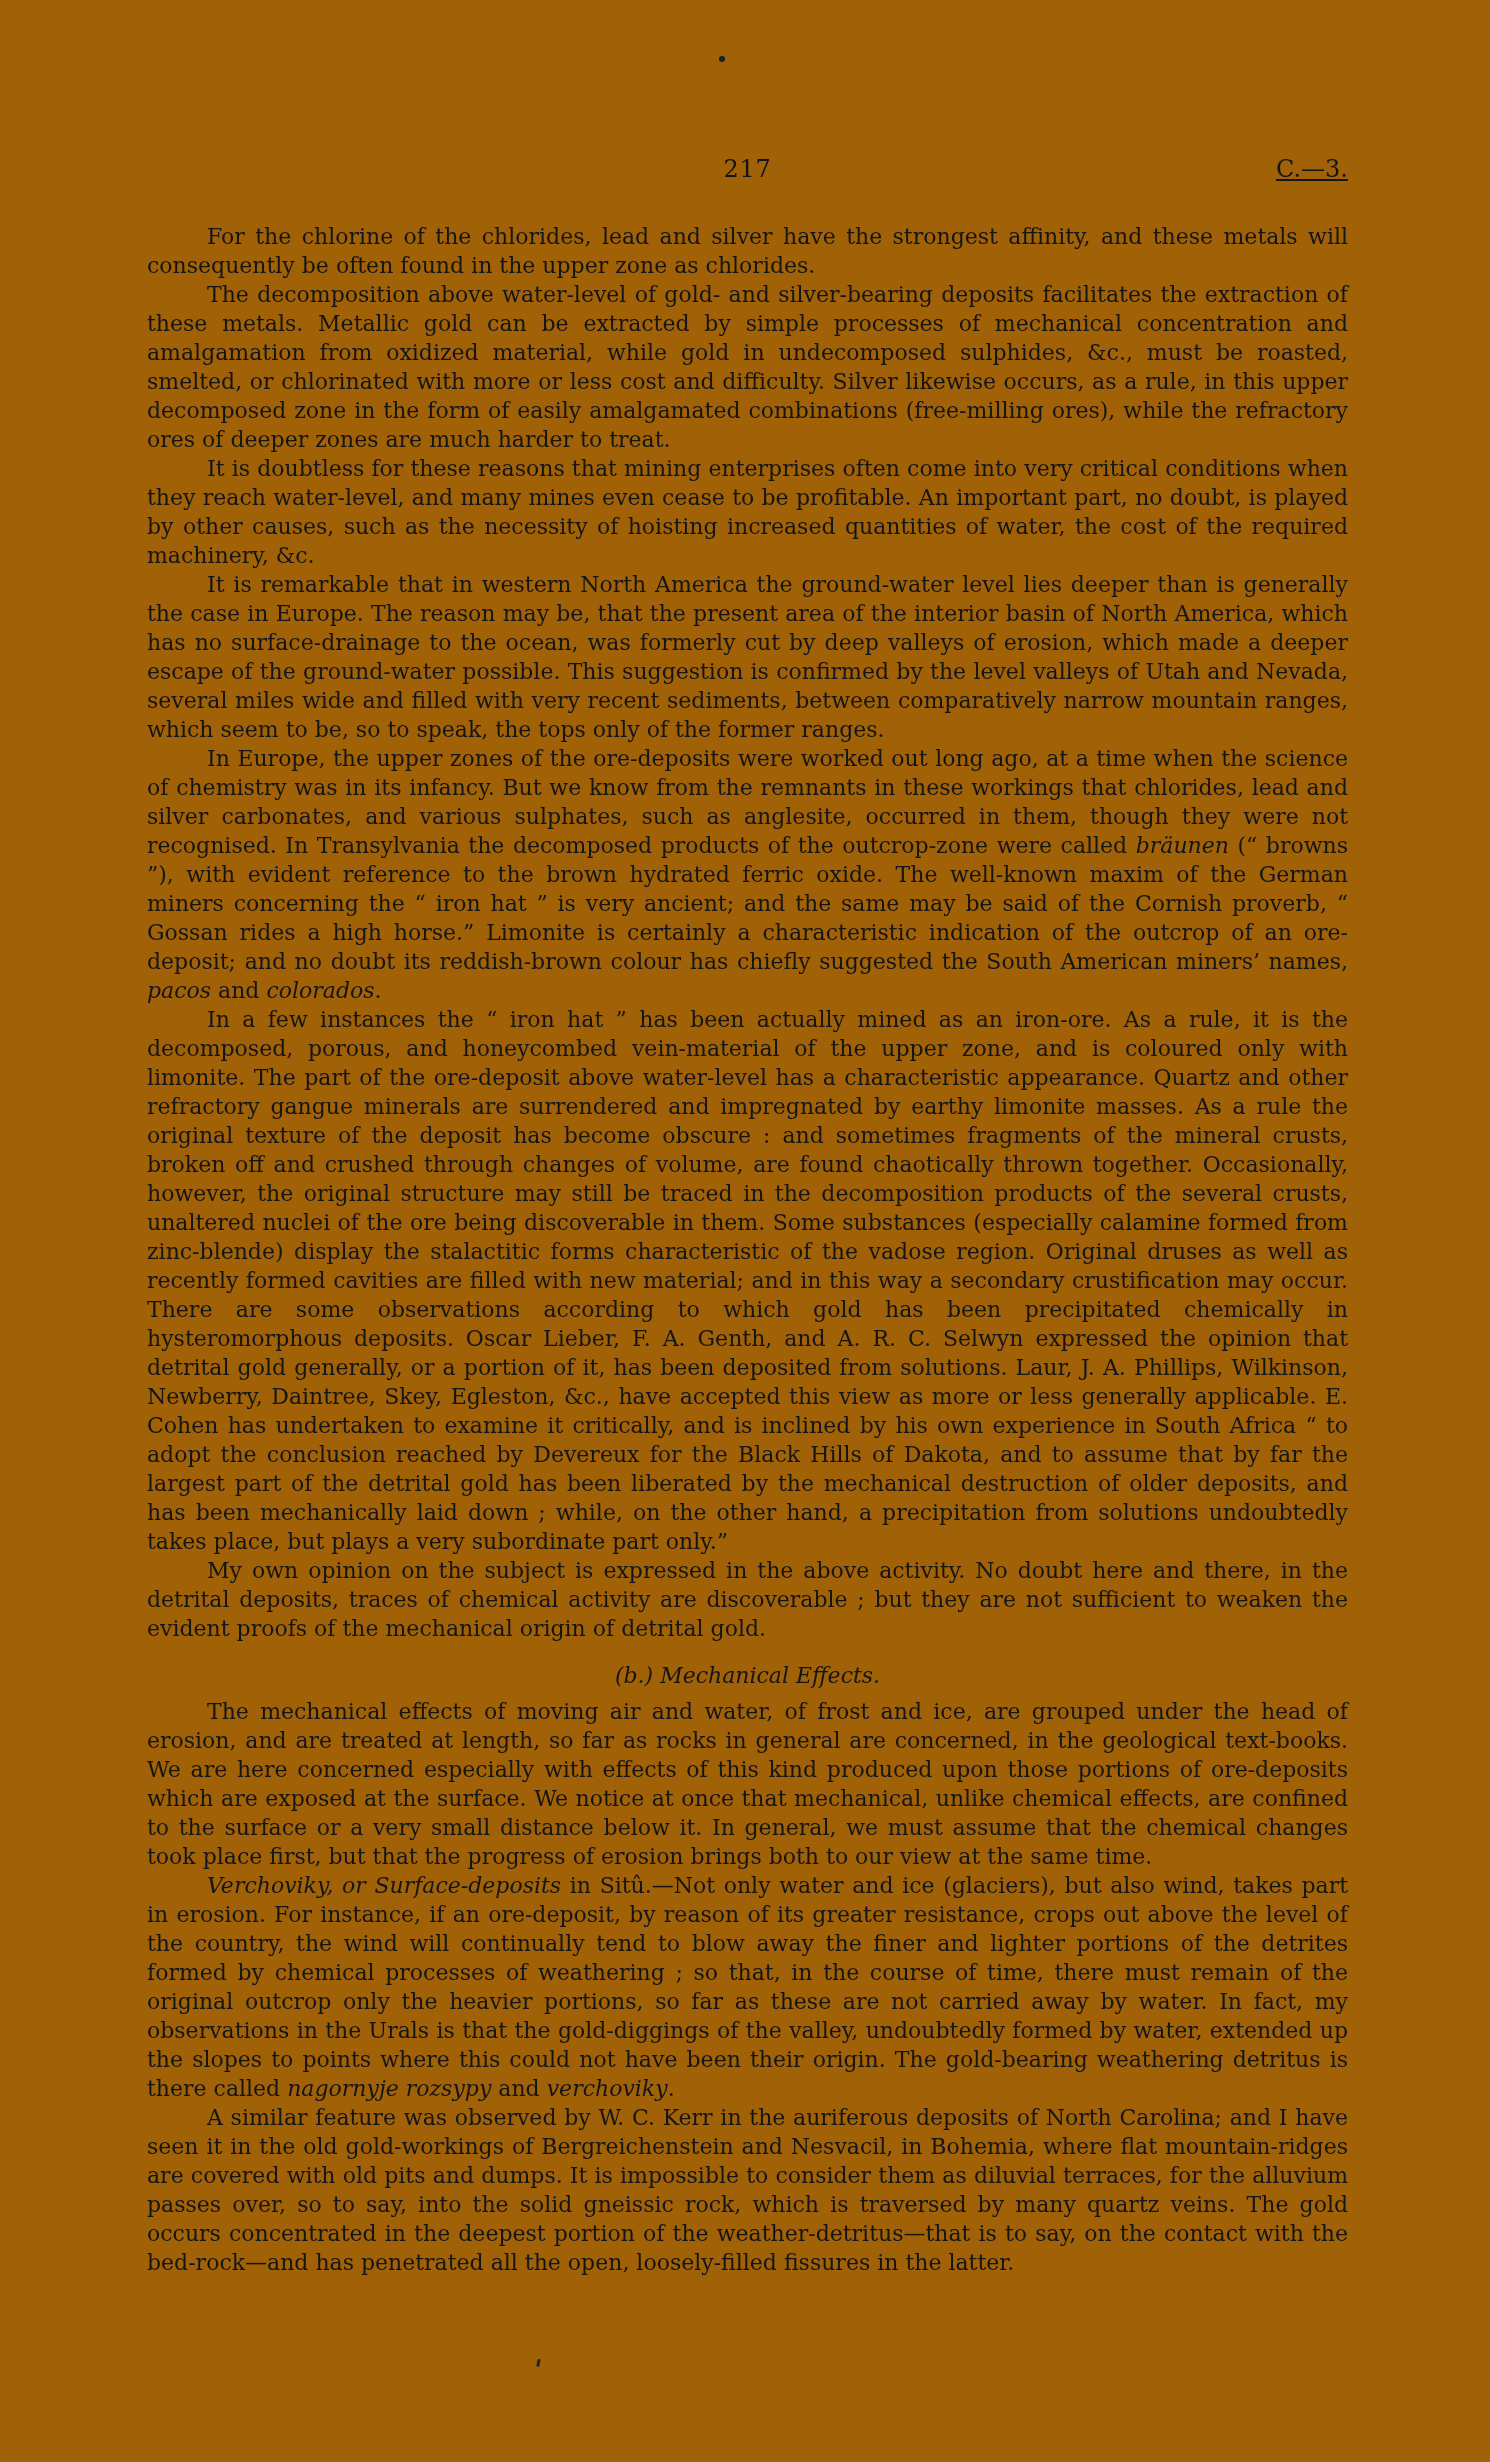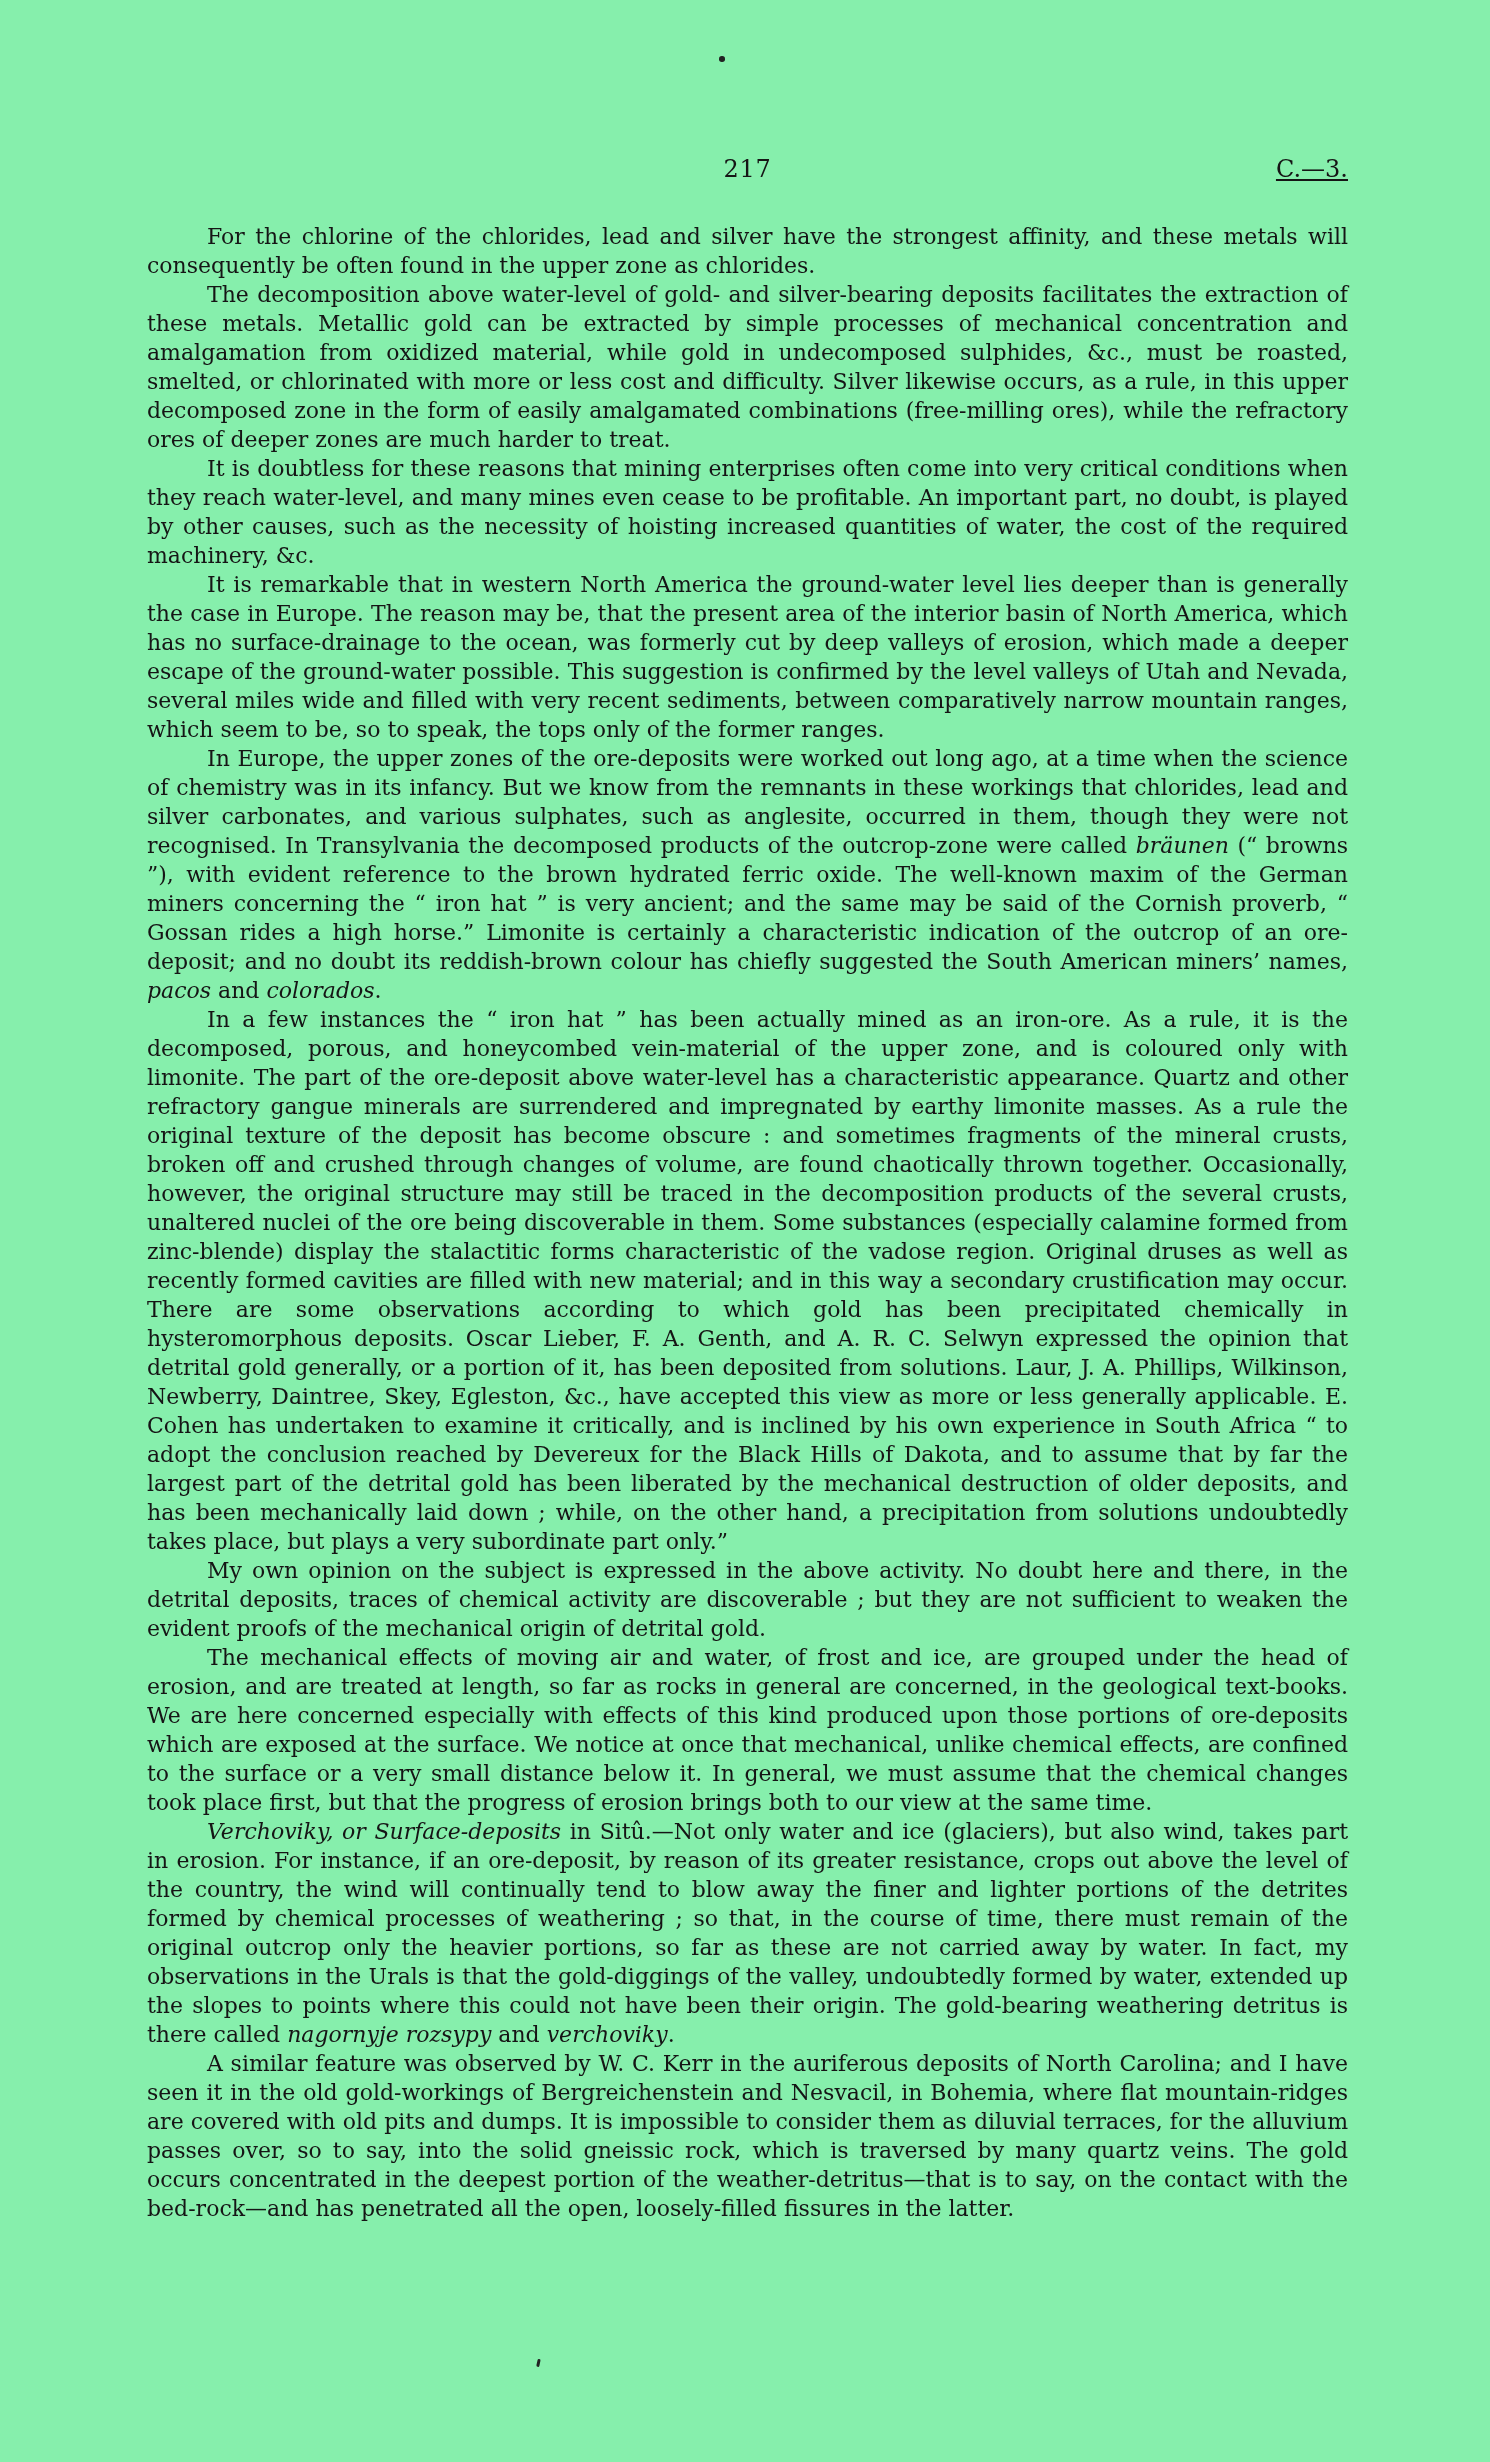--- a/index.html
+++ b/index.html
@@ -1,21 +1,21 @@
 <!DOCTYPE html>
 <html style="font-size:11px"><head>
 <meta charset="utf-8">
 <style>
   html, body { margin: 0; padding: 0; background: #e8e8e4; }
   .page {
     position: relative;
     width: 1490px;
     height: 2462px;
     margin: 0 auto;
-    background: #86efac;
+    background: #a16207;
     color: #151515;
     font-family: "DejaVu Serif", "Liberation Serif", serif;
     overflow: hidden;
   }
   .header-row {
     position: absolute;
     top: 155px;
     left: 147px;
     width: 1201px;
     height: 30px;
@@ -68,18 +68,19 @@
   </div>
 
   <div class="content">
     <p><span>For the chlorine of the chlorides, lead and silver have the strongest affinity, and these metals will consequently be often found in the upper zone as chlorides.</span></p>
     <p><span>The decomposition above water-level of gold- and silver-bearing deposits facilitates the extraction of these metals.  Metallic gold can be extracted by simple processes of mechanical concentration and amalgamation from oxidized material, while gold in undecomposed sulphides, &amp;c., must be roasted, smelted, or chlorinated with more or less cost and difficulty.  Silver likewise occurs, as a rule, in this upper decomposed zone in the form of easily amalgamated combinations (free-milling ores), while the refractory ores of deeper zones are much harder to treat.</span></p>
     <p><span>It is doubtless for these reasons that mining enterprises often come into very critical conditions when they reach water-level, and many mines even cease to be profitable.  An important part, no doubt, is played by other causes, such as the necessity of hoisting increased quantities of water, the cost of the required machinery, &amp;c.</span></p>
     <p><span>It is remarkable that in western North America the ground-water level lies deeper than is generally the case in Europe.  The reason may be, that the present area of the interior basin of North America, which has no surface-drainage to the ocean, was formerly cut by deep valleys of erosion, which made a deeper escape of the ground-water possible.  This suggestion is confirmed by the level valleys of Utah and Nevada, several miles wide and filled with very recent sediments, between comparatively narrow mountain ranges, which seem to be, so to speak, the tops only of the former ranges.</span></p>
     <p><span>In Europe, the upper zones of the ore-deposits were worked out long ago, at a time when the science of chemistry was in its infancy.  But we know from the remnants in these workings that chlorides, lead and silver carbonates, and various sulphates, such as anglesite, occurred in them, though they were not recognised.  In Transylvania the decomposed products of the outcrop-zone were called </span><span class="italic">bräunen</span><span> (“ browns ”), with evident reference to the brown hydrated ferric oxide.  The well-known maxim of the German miners concerning the “ iron hat ” is very ancient; and the same may be said of the Cornish proverb, “ Gossan rides a high horse.”  Limonite is certainly a characteristic indication of the outcrop of an ore-deposit; and no doubt its reddish-brown colour has chiefly suggested the South American miners’ names, </span><span class="italic">pacos</span><span> and </span><span class="italic">colorados</span><span>.</span></p>
     <p><span>In a few instances the “ iron hat ” has been actually mined as an iron-ore.  As a rule, it is the decomposed, porous, and honeycombed vein-material of the upper zone, and is coloured only with limonite.  The part of the ore-deposit above water-level has a characteristic appearance.  Quartz and other refractory gangue minerals are surrendered and impregnated by earthy limonite masses.  As a rule the original texture of the deposit has become obscure : and sometimes fragments of the mineral crusts, broken off and crushed through changes of volume, are found chaotically thrown together.  Occasionally, however, the original structure may still be traced in the decomposition products of the several crusts, unaltered nuclei of the ore being discoverable in them.  Some substances (especially calamine formed from zinc-blende) display the stalactitic forms characteristic of the vadose region.  Original druses as well as recently formed cavities are filled with new material; and in this way a secondary crustification may occur.  There are some observations according to which gold has been precipitated chemically in hysteromorphous deposits.  Oscar Lieber, F. A. Genth, and A. R. C. Selwyn expressed the opinion that detrital gold generally, or a portion of it, has been deposited from solutions.  Laur, J. A. Phillips, Wilkinson, Newberry, Daintree, Skey, Egleston, &amp;c., have accepted this view as more or less generally applicable.  E. Cohen has undertaken to examine it critically, and is inclined by his own experience in South Africa “ to adopt the conclusion reached by Devereux for the Black Hills of Dakota, and to assume that by far the largest part of the detrital gold has been liberated by the mechanical destruction of older deposits, and has been mechanically laid down ; while, on the other hand, a precipitation from solutions undoubtedly takes place, but plays a very subordinate part only.”</span></p>
     <p><span>My own opinion on the subject is expressed in the above activity.  No doubt here and there, in the detrital deposits, traces of chemical activity are discoverable ; but they are not sufficient to weaken the evident proofs of the mechanical origin of detrital gold.</span></p>
+    <p class="section-heading"><span class="italic">(b.) Mechanical Effects.</span></p>
     <p><span>The mechanical effects of moving air and water, of frost and ice, are grouped under the head of erosion, and are treated at length, so far as rocks in general are concerned, in the geological text-books.  We are here concerned especially with effects of this kind produced upon those portions of ore-deposits which are exposed at the surface.  We notice at once that mechanical, unlike chemical effects, are confined to the surface or a very small distance below it.  In general, we must assume that the chemical changes took place first, but that the progress of erosion brings both to our view at the same time.</span></p>
     <p><span class="italic">Verchoviky, or Surface-deposits</span><span> in Sitû.—Not only water and ice (glaciers), but also wind, takes part in erosion.  For instance, if an ore-deposit, by reason of its greater resistance, crops out above the level of the country, the wind will continually tend to blow away the finer and lighter portions of the detrites formed by chemical processes of weathering ; so that, in the course of time, there must remain of the original outcrop only the heavier portions, so far as these are not carried away by water.  In fact, my observations in the Urals is that the gold-diggings of the valley, undoubtedly formed by water, extended up the slopes to points where this could not have been their origin.  The gold-bearing weathering detritus is there called </span><span class="italic">nagornyje rozsypy</span><span> and </span><span class="italic">verchoviky</span><span>.</span></p>
     <p><span>A similar feature was observed by W. C. Kerr in the auriferous deposits of North Carolina; and I have seen it in the old gold-workings of Bergreichenstein and Nesvacil, in Bohemia, where flat mountain-ridges are covered with old pits and dumps.  It is impossible to consider them as diluvial terraces, for the alluvium passes over, so to say, into the solid gneissic rock, which is traversed by many quartz veins.  The gold occurs concentrated in the deepest portion of the weather-detritus—that is to say, on the contact with the bed-rock—and has penetrated all the open, loosely-filled fissures in the latter.</span></p>
   </div>
 </div>
 
 
 </body></html>

